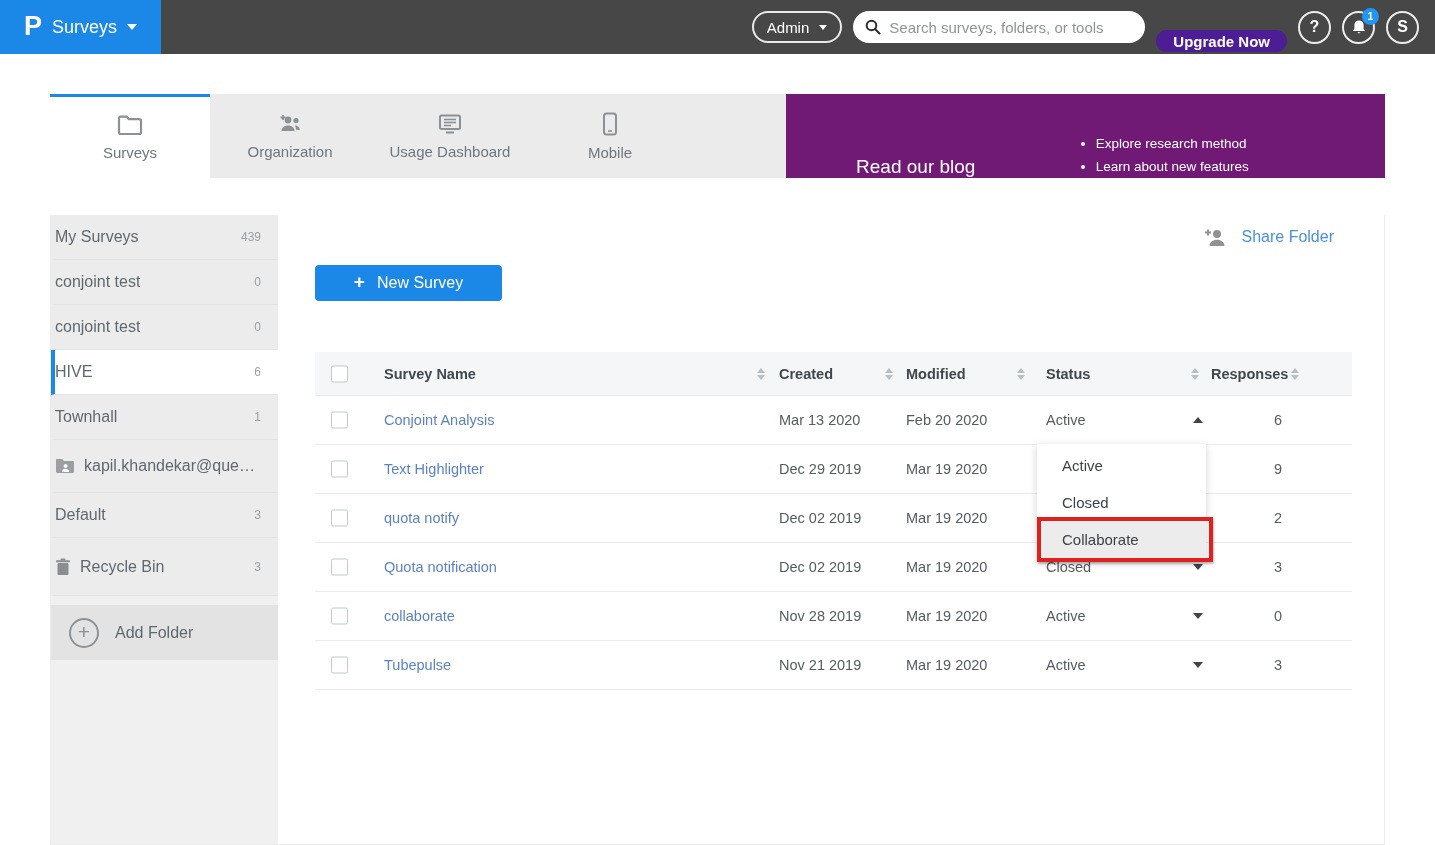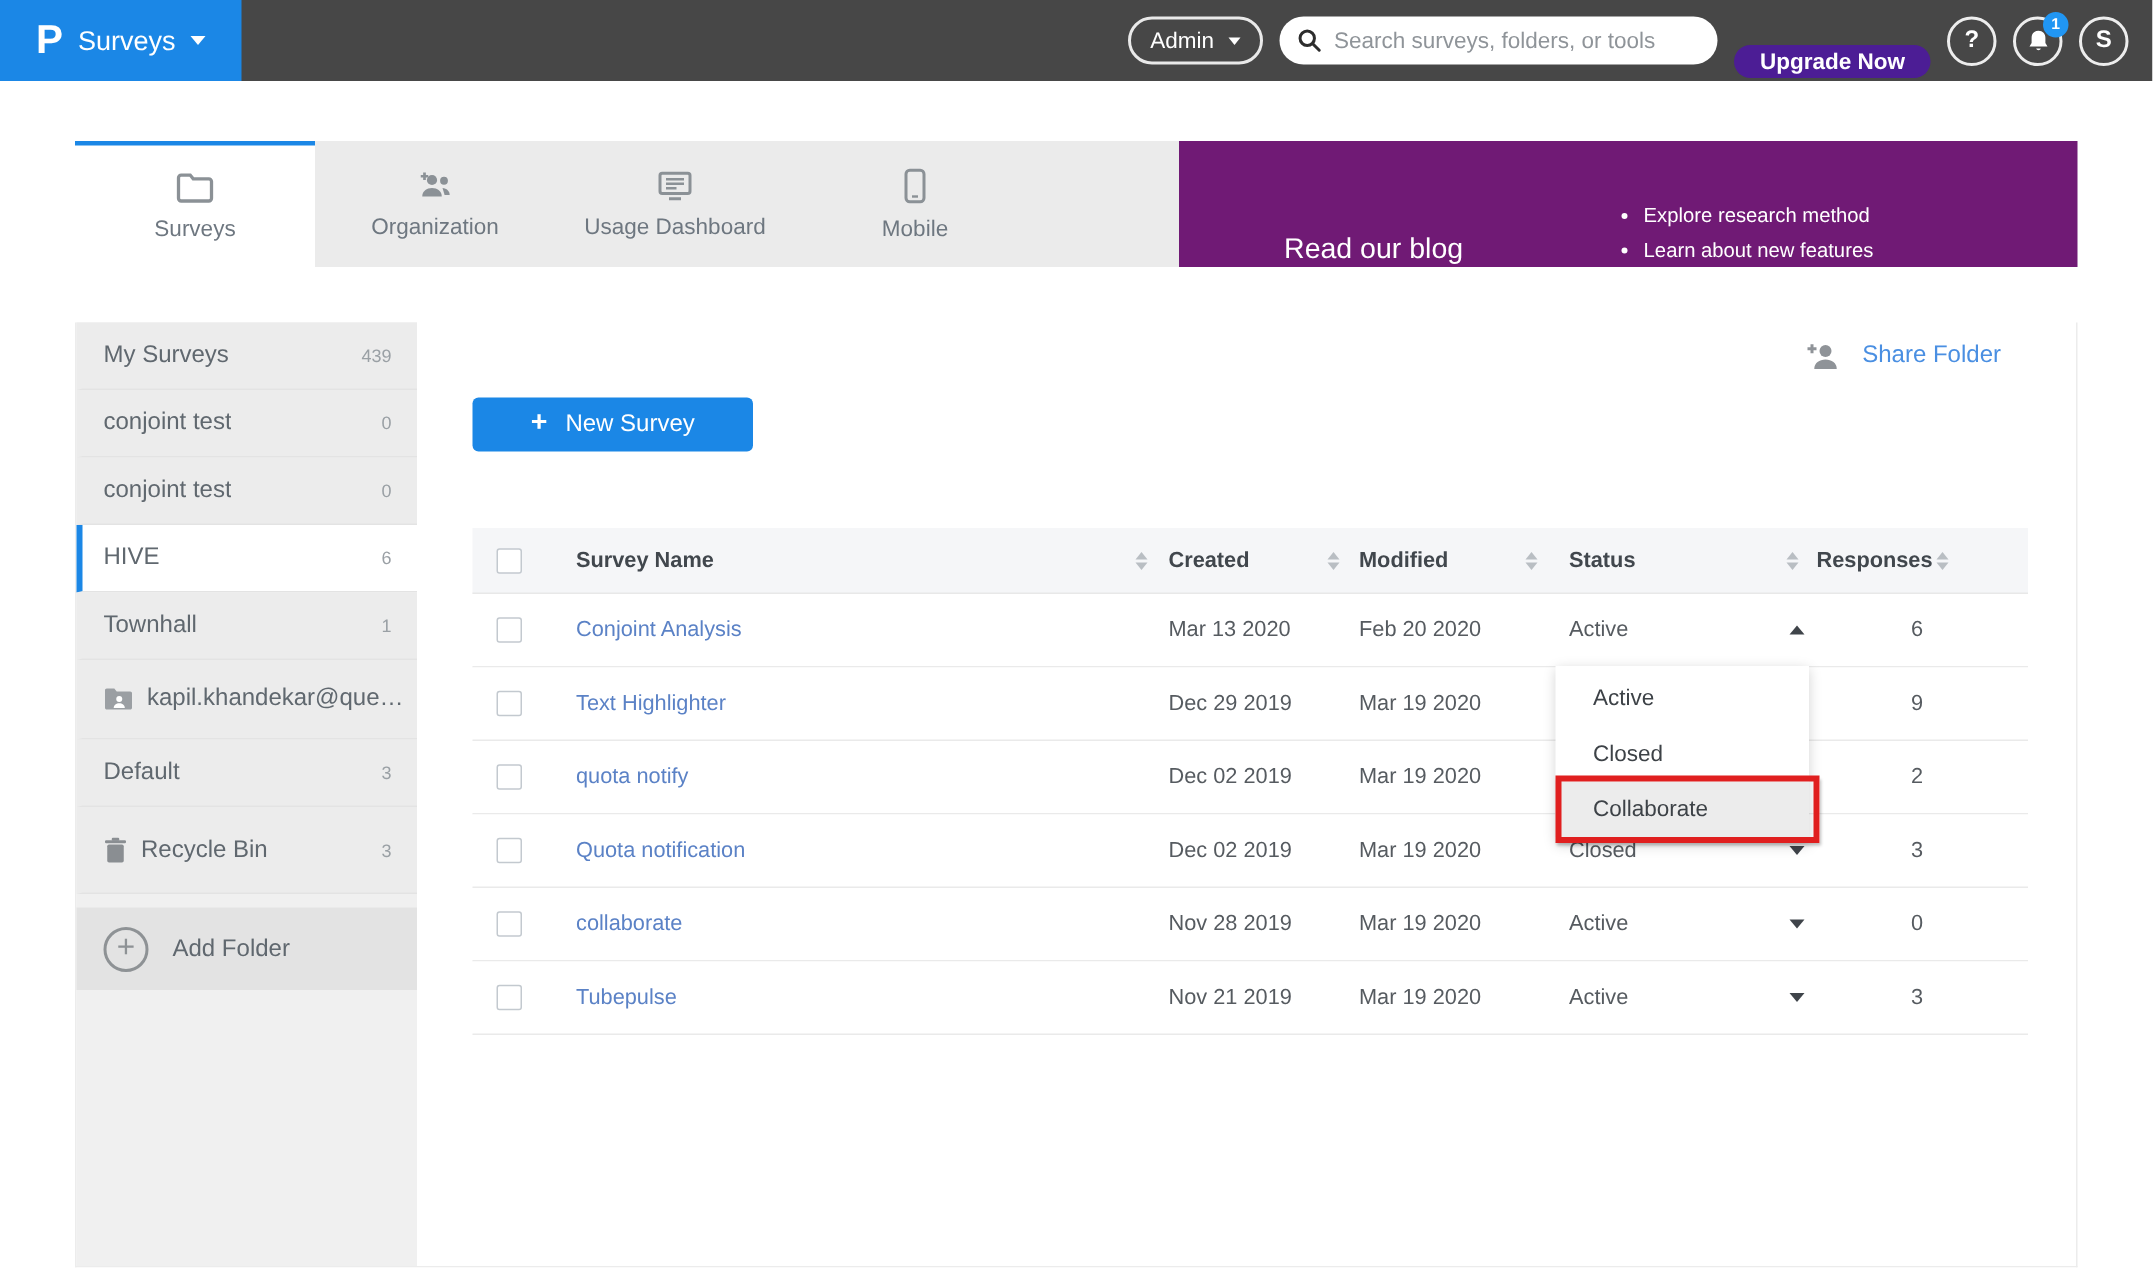--- a/index.html
+++ b/index.html
@@ -30,21 +30,21 @@
   .tab-label { font-size:15px; color:#6e7780; }
   .tab-filler { flex:1; background:#ebebeb; }
   .banner { width:628px; height:84px; background:#701a75; display:flex; align-items:flex-end; cursor:pointer; }
   .banner-title { width:260px; text-align:center; color:#fff; font-size:19px; }
   .banner-bullets { list-style:disc; color:#fff; margin-left:50px; }
   .banner-bullets li { font-size:13.5px; line-height:23px; }
 
   
   .card { position:absolute; top:215px; left:50px; width:1335px; height:630px; display:flex; border:1px solid #ececec; border-top:none; }
   .sidebar { width:227px; background:#f0f0f0; flex-shrink:0; }
-  .side-item { position:relative; height:45px; display:flex; align-items:center; padding-left:14px; border-left:4px solid transparent; border-bottom:1px solid #e3e3e3; background:#ececec; cursor:pointer; }
+  .side-item { position:relative; height:45px; display:flex; align-items:center; border-left:4px solid transparent; border-bottom:1px solid #e3e3e3; background:#ececec; cursor:pointer; }
   .side-item.selected { background:#fff; border-left-color:#1b87e6; }
   .side-label { font-size:16px; color:#60686f; white-space:nowrap; overflow:hidden; }
   .side-item.has-icon .side-label { margin-left:9px; }
   .side-count { position:absolute; right:17px; font-size:12px; color:#9aa0a5; }
   .side-icon { color:#8f9398; display:flex; }
   .side-item.tall { height:53px; }
   .side-item.taller { height:58px; }
   .add-folder { margin-top:9px; height:55px; background:#e3e3e3; display:flex; align-items:center; gap:16px; padding-left:18px; cursor:pointer; }
   .plus-circle { width:30px; height:30px; border-radius:50%; border:2px solid #8e9295; color:#8e9295; font-size:21px; display:flex; align-items:center; justify-content:center; font-weight:400; padding-bottom:2px; }
   .add-folder-label { font-size:16px; color:#60686f; }

